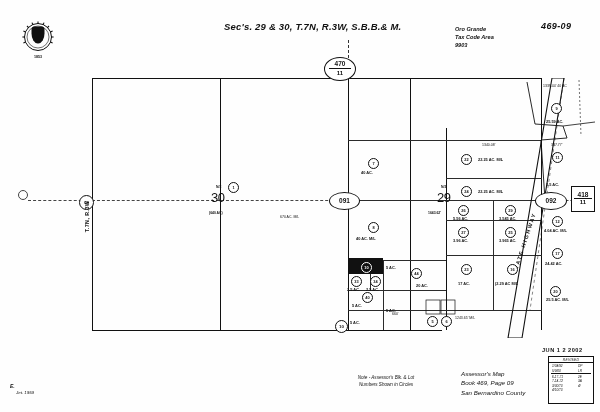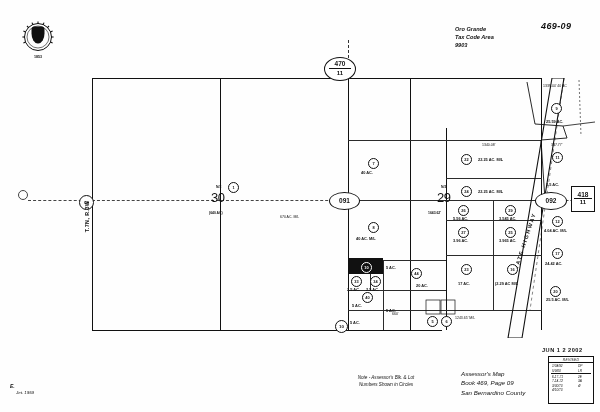--- a/index.html
+++ b/index.html
@@ -111,20 +111,21 @@
             <line x1="5.4" y1="21" x2="8" y2="21"></line>
           <line x1="6.4" y1="27" x2="8.7" y2="26"></line>
         </g>
       </g>
     </svg>
     <div class="shield"></div>
     <div class="yr">1853</div>
   </div>
   <div class="tiny-circle" style="left:18px;top:190px;"></div>
 
+  <div class="txt hdr-title" style="left:224px;top:22px;">Sec's. 29 &amp; 30, T.7N, R.3W, S.B.B.&amp; M.</div>
 
   <div class="txt hdr-tca" style="left:455px;top:25px;">Oro Grande</div>
   <div class="txt hdr-tca" style="left:455px;top:33px;">Tax Code Area</div>
   <div class="txt hdr-tca" style="left:455px;top:41px;">9903</div>
 
   <div class="txt hdr-book" style="left:541px;top:22px;">469-09</div>
 
   <div class="ln h1" style="left:92px;top:78px;width:450px;"></div>
   <div class="ln h1" style="left:92px;top:330px;width:350px;"></div>
   <div class="ln v1" style="left:92px;top:78px;height:252px;"></div>

